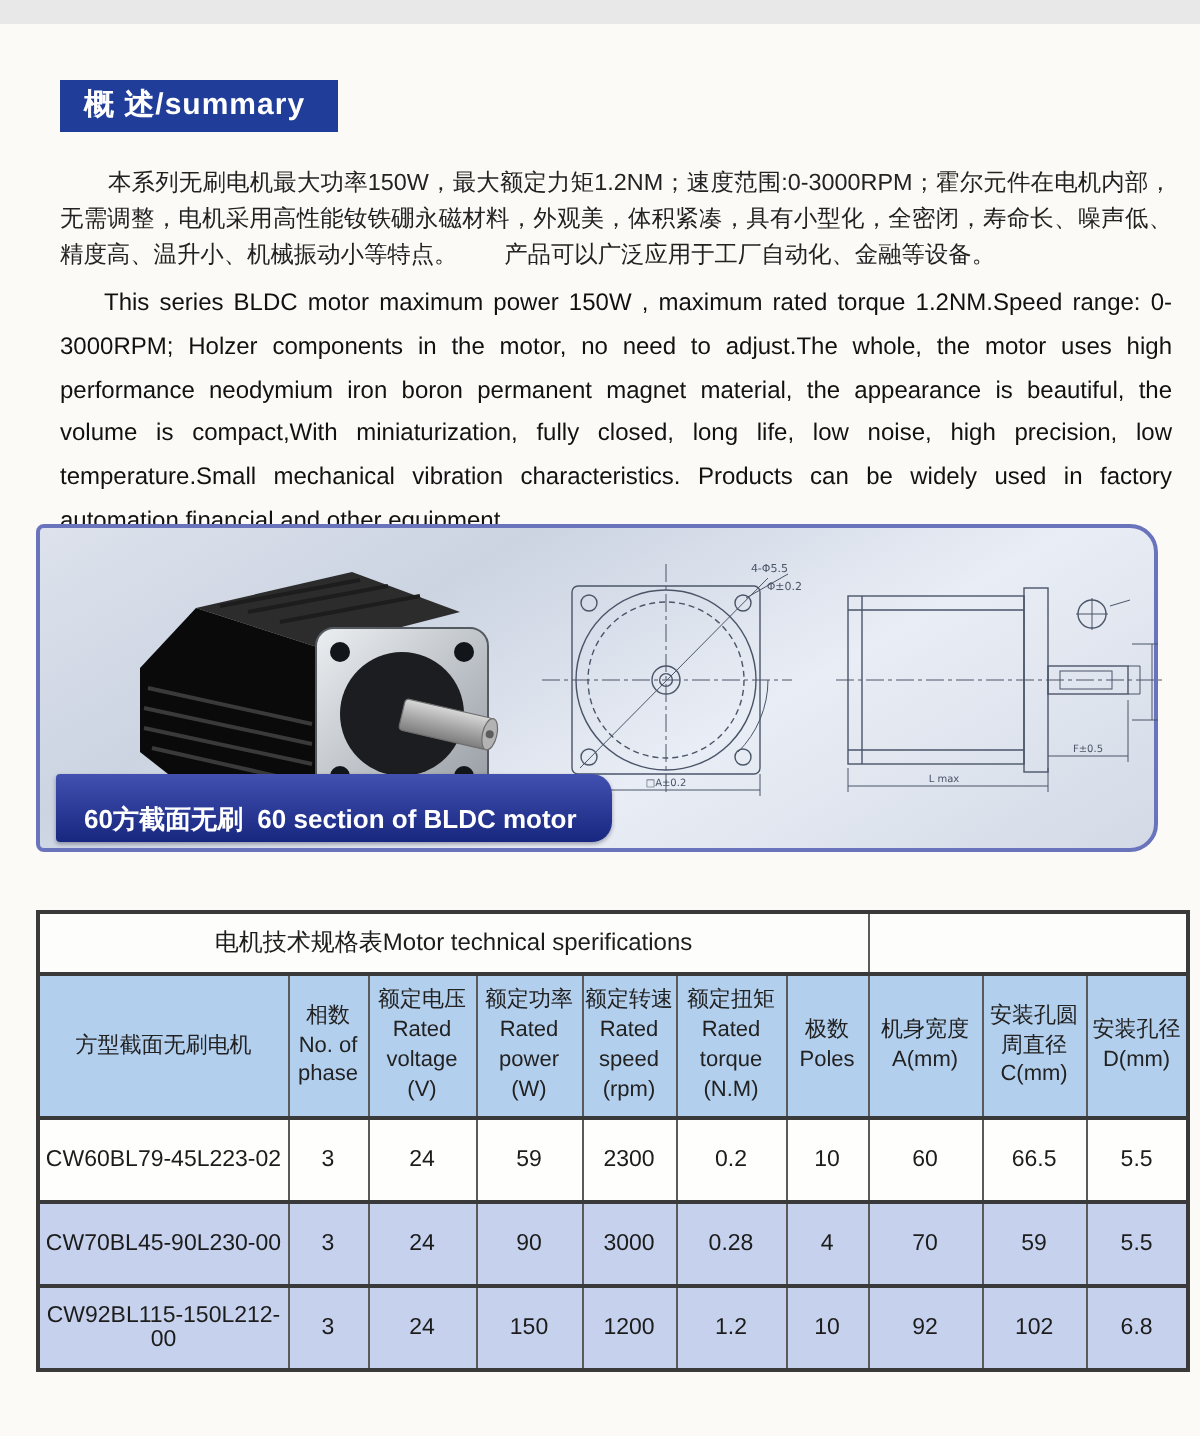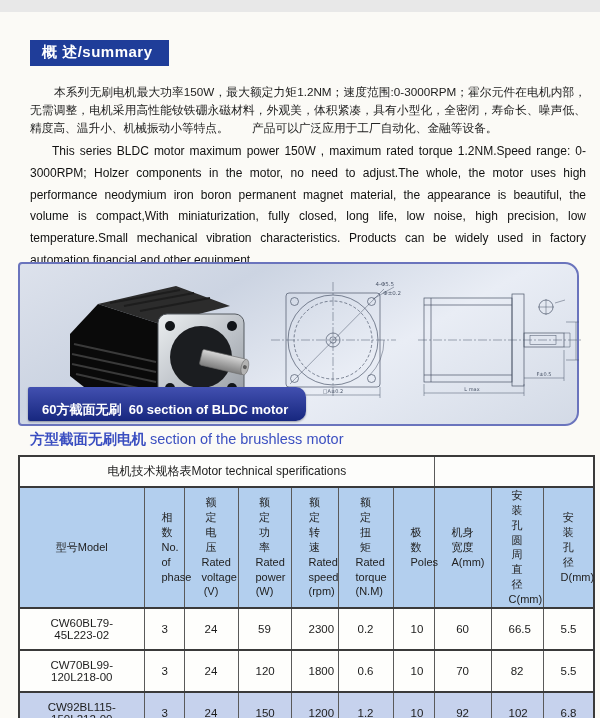--- a/index.html
+++ b/index.html
@@ -30,21 +30,21 @@
   
   .section-title{position:absolute;left:30px;top:418px;font-size:14.5px;color:#3b4fc1;}
   .section-title .cn{font-weight:bold;}
 
   
   table.spec{position:absolute;left:18px;top:443px;width:575px;border-collapse:collapse;
              table-layout:fixed;font-size:11.5px;color:#1c1c1c;}
   table.spec{border:2px solid #3a3a3a;}
   table.spec th,table.spec td{border-left:1px solid #5a5a5a;border-right:1px solid #5a5a5a;
              border-top:2px solid #3a3a3a;border-bottom:2px solid #3a3a3a;
-             text-align:center;vertical-align:middle;padding:0 17px;}
+             text-align:center;vertical-align:middle;padding:0 0;}
   tr.title-row td{height:29px;background:#fdfdfb;font-size:12px;}
   tr.header-row th{height:70px;background:#b3cfee;font-weight:normal;font-size:11px;
                    line-height:1.35;white-space:pre-line;color:#222;}
   tr.data-row td{height:40px;}
   tr.row-alt td{background:#c6d2ed;}
   tr.row-plain td{background:#fefefc;}
 
   .drawing{stroke:#4a5568;fill:none;stroke-width:.7;}
   .drawing text{stroke:none;fill:#4a5568;font-family:"DejaVu Sans",sans-serif;}
 </style>
@@ -146,42 +146,41 @@
       <line x1="6" y1="115" x2="106" y2="115" stroke-width=".5"></line>
       <text x="54" y="113" font-size="5" text-anchor="middle">L max</text>
       <line x1="106" y1="100" x2="146" y2="100" stroke-width=".5"></line>
       <line x1="146" y1="72" x2="146" y2="103" stroke-width=".5"></line>
       <text x="126" y="98" font-size="5" text-anchor="middle">F±0.5</text>
     </svg>
 
     <div class="caption-bar">60方截面无刷  60 section of BLDC motor</div>
   </div>
 
-  <div class="section-title"><span class="cn">方型截面无刷电机</span><span class="en"> section of the brushless motor</span></div>
 
   <table class="spec">
     <colgroup>
       <col style="width:125px">
         <col style="width:40px">
         <col style="width:54px">
         <col style="width:53px">
         <col style="width:47px">
       <col style="width:55px">
         <col style="width:41px">
         <col style="width:57px">
         <col style="width:52px">
         <col style="width:51px">
     </colgroup>
     <tbody>
       <tr class="title-row">
         <td colspan="7">电机技术规格表Motor technical sperifications</td>
         <td colspan="3"></td>
       </tr>
       <tr class="header-row">
-        <th>型号Model</th>
+        <th>方型截面无刷电机</th>
         <th>相数
 No. of
 phase</th>
         <th>额定电压
 Rated
 voltage
 (V)</th>
         <th>额定功率
 Rated
 power
@@ -209,30 +208,30 @@
         <td>3</td>
         <td>24</td>
         <td>59</td>
         <td>2300</td>
         <td>0.2</td>
         <td>10</td>
         <td>60</td>
         <td>66.5</td>
         <td>5.5</td>
       </tr>
-      <tr class="data-row row-plain">
-        <td>CW70BL99-120L218-00</td>
+      <tr class="data-row row-alt">
+        <td>CW70BL45-90L230-00</td>
         <td>3</td>
         <td>24</td>
-        <td>120</td>
-        <td>1800</td>
-        <td>0.6</td>
-        <td>10</td>
+        <td>90</td>
+        <td>3000</td>
+        <td>0.28</td>
+        <td>4</td>
         <td>70</td>
-        <td>82</td>
+        <td>59</td>
         <td>5.5</td>
       </tr>
       <tr class="data-row row-alt">
         <td>CW92BL115-150L212-00</td>
         <td>3</td>
         <td>24</td>
         <td>150</td>
         <td>1200</td>
         <td>1.2</td>
         <td>10</td>

